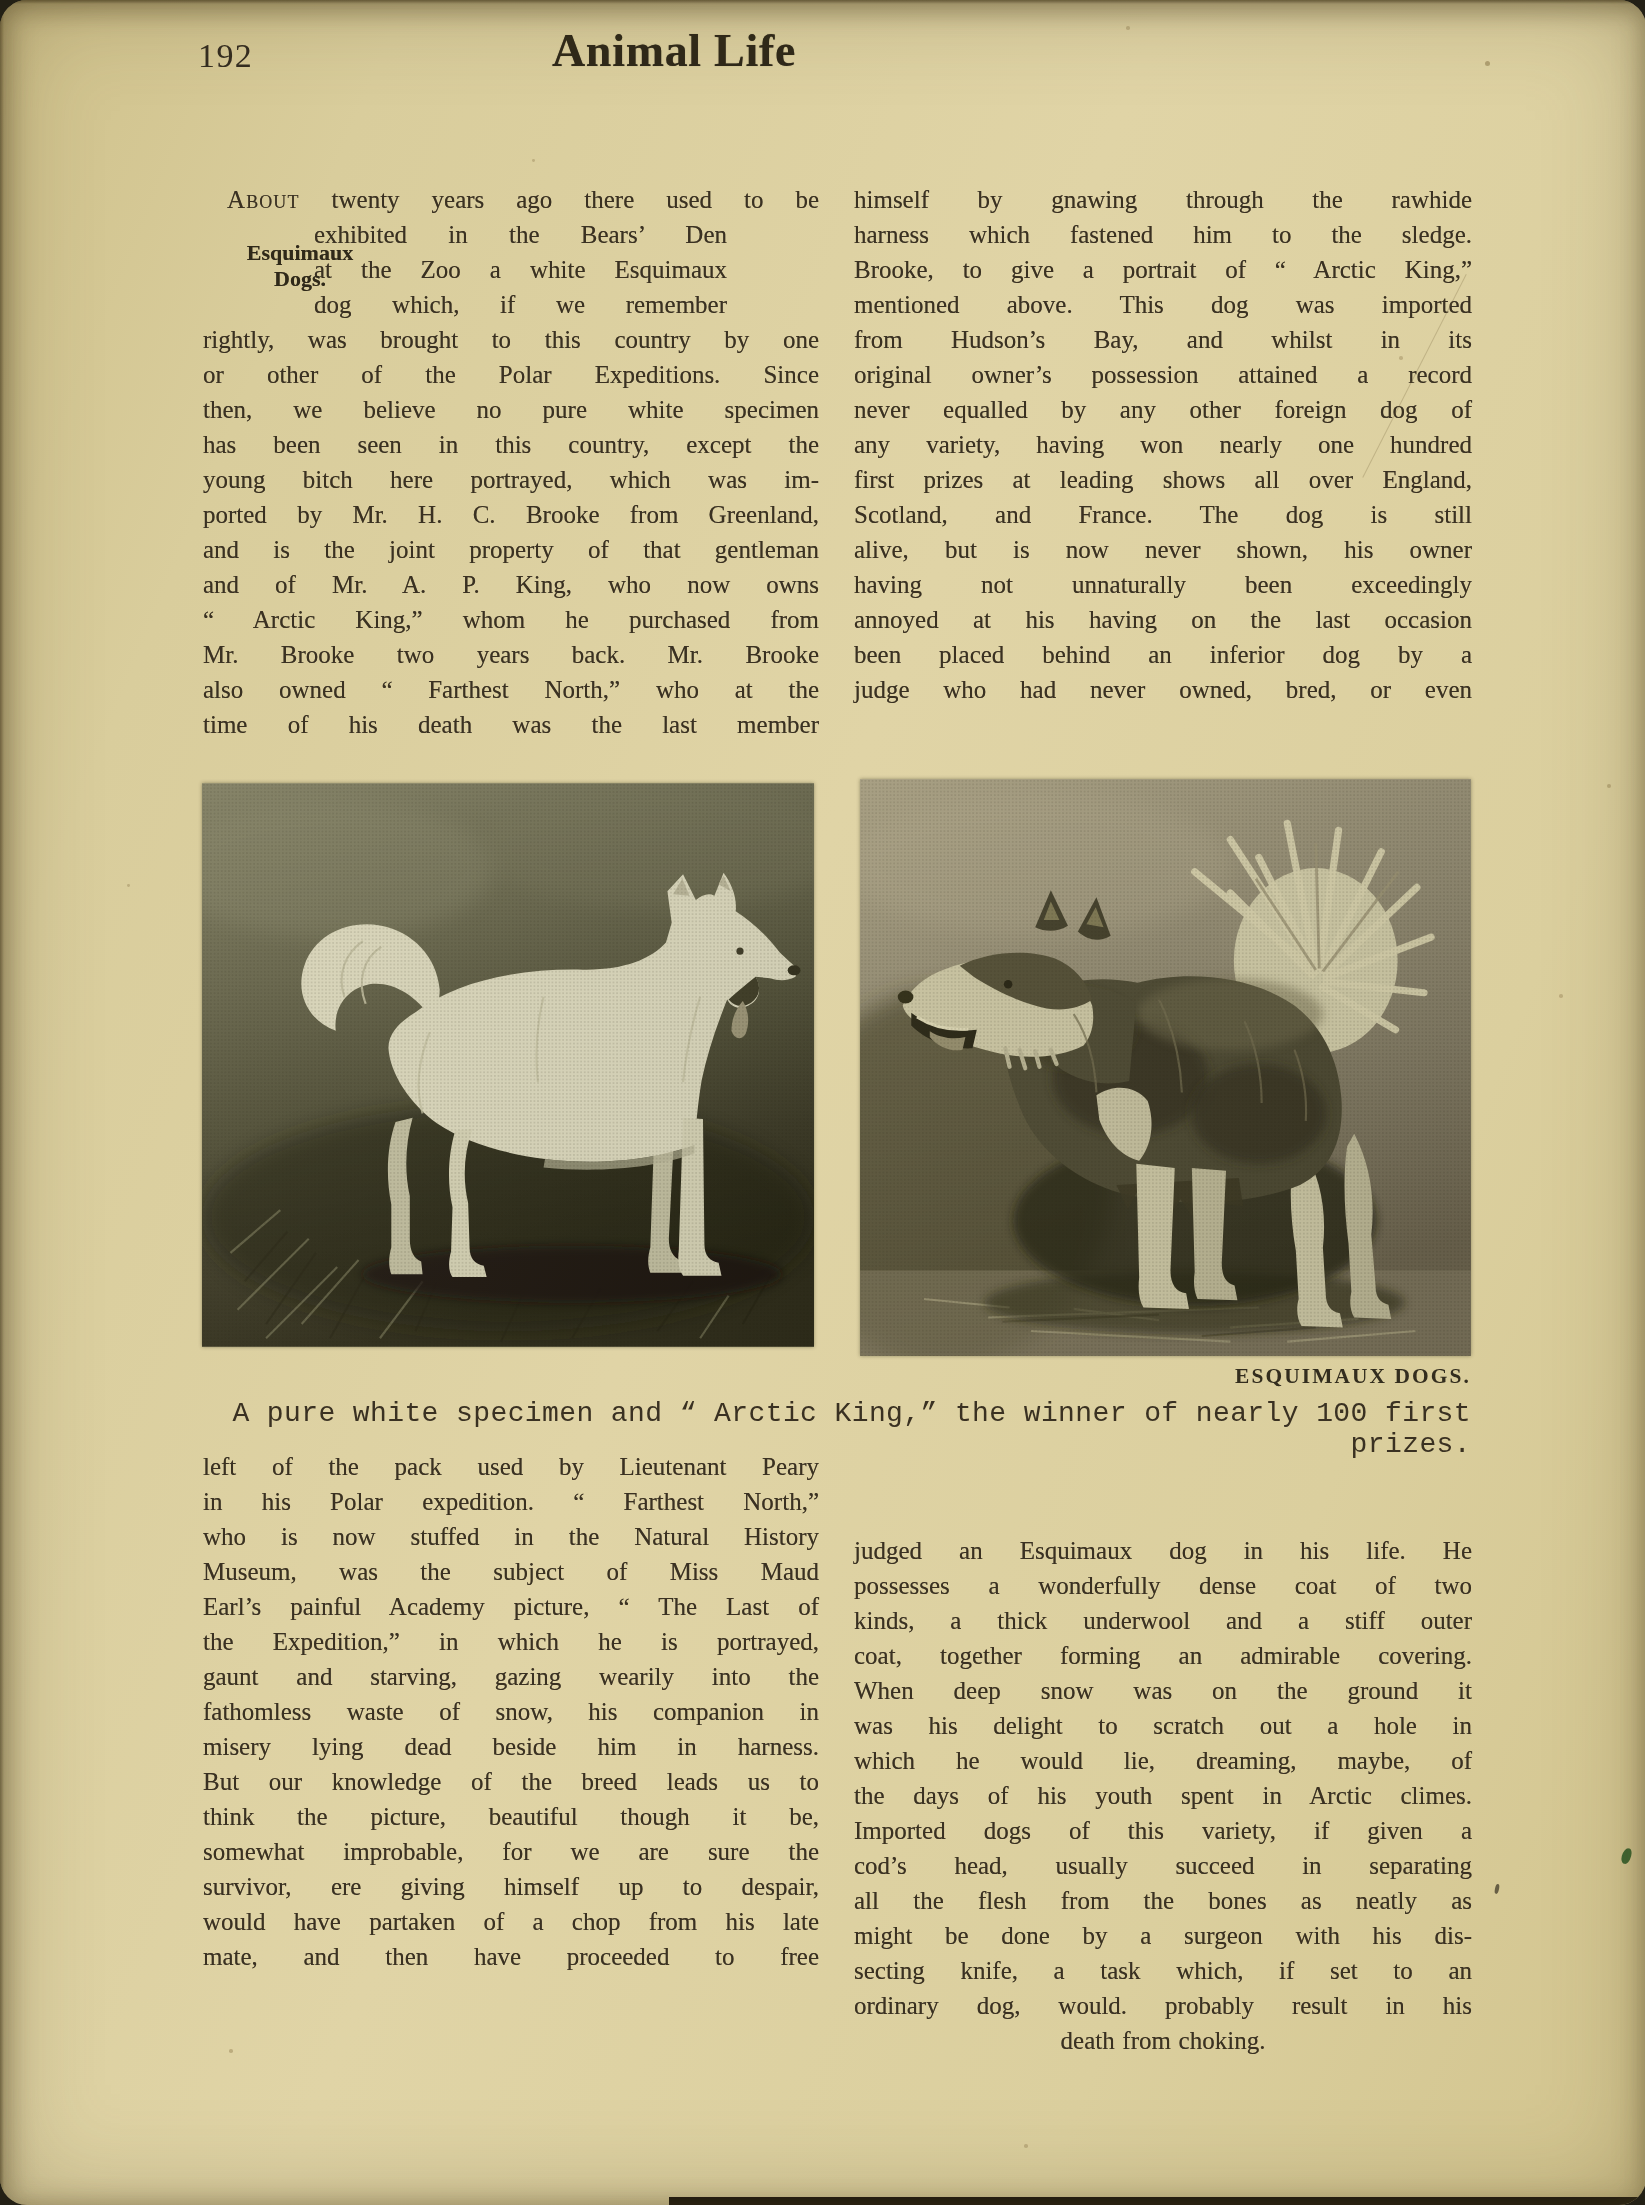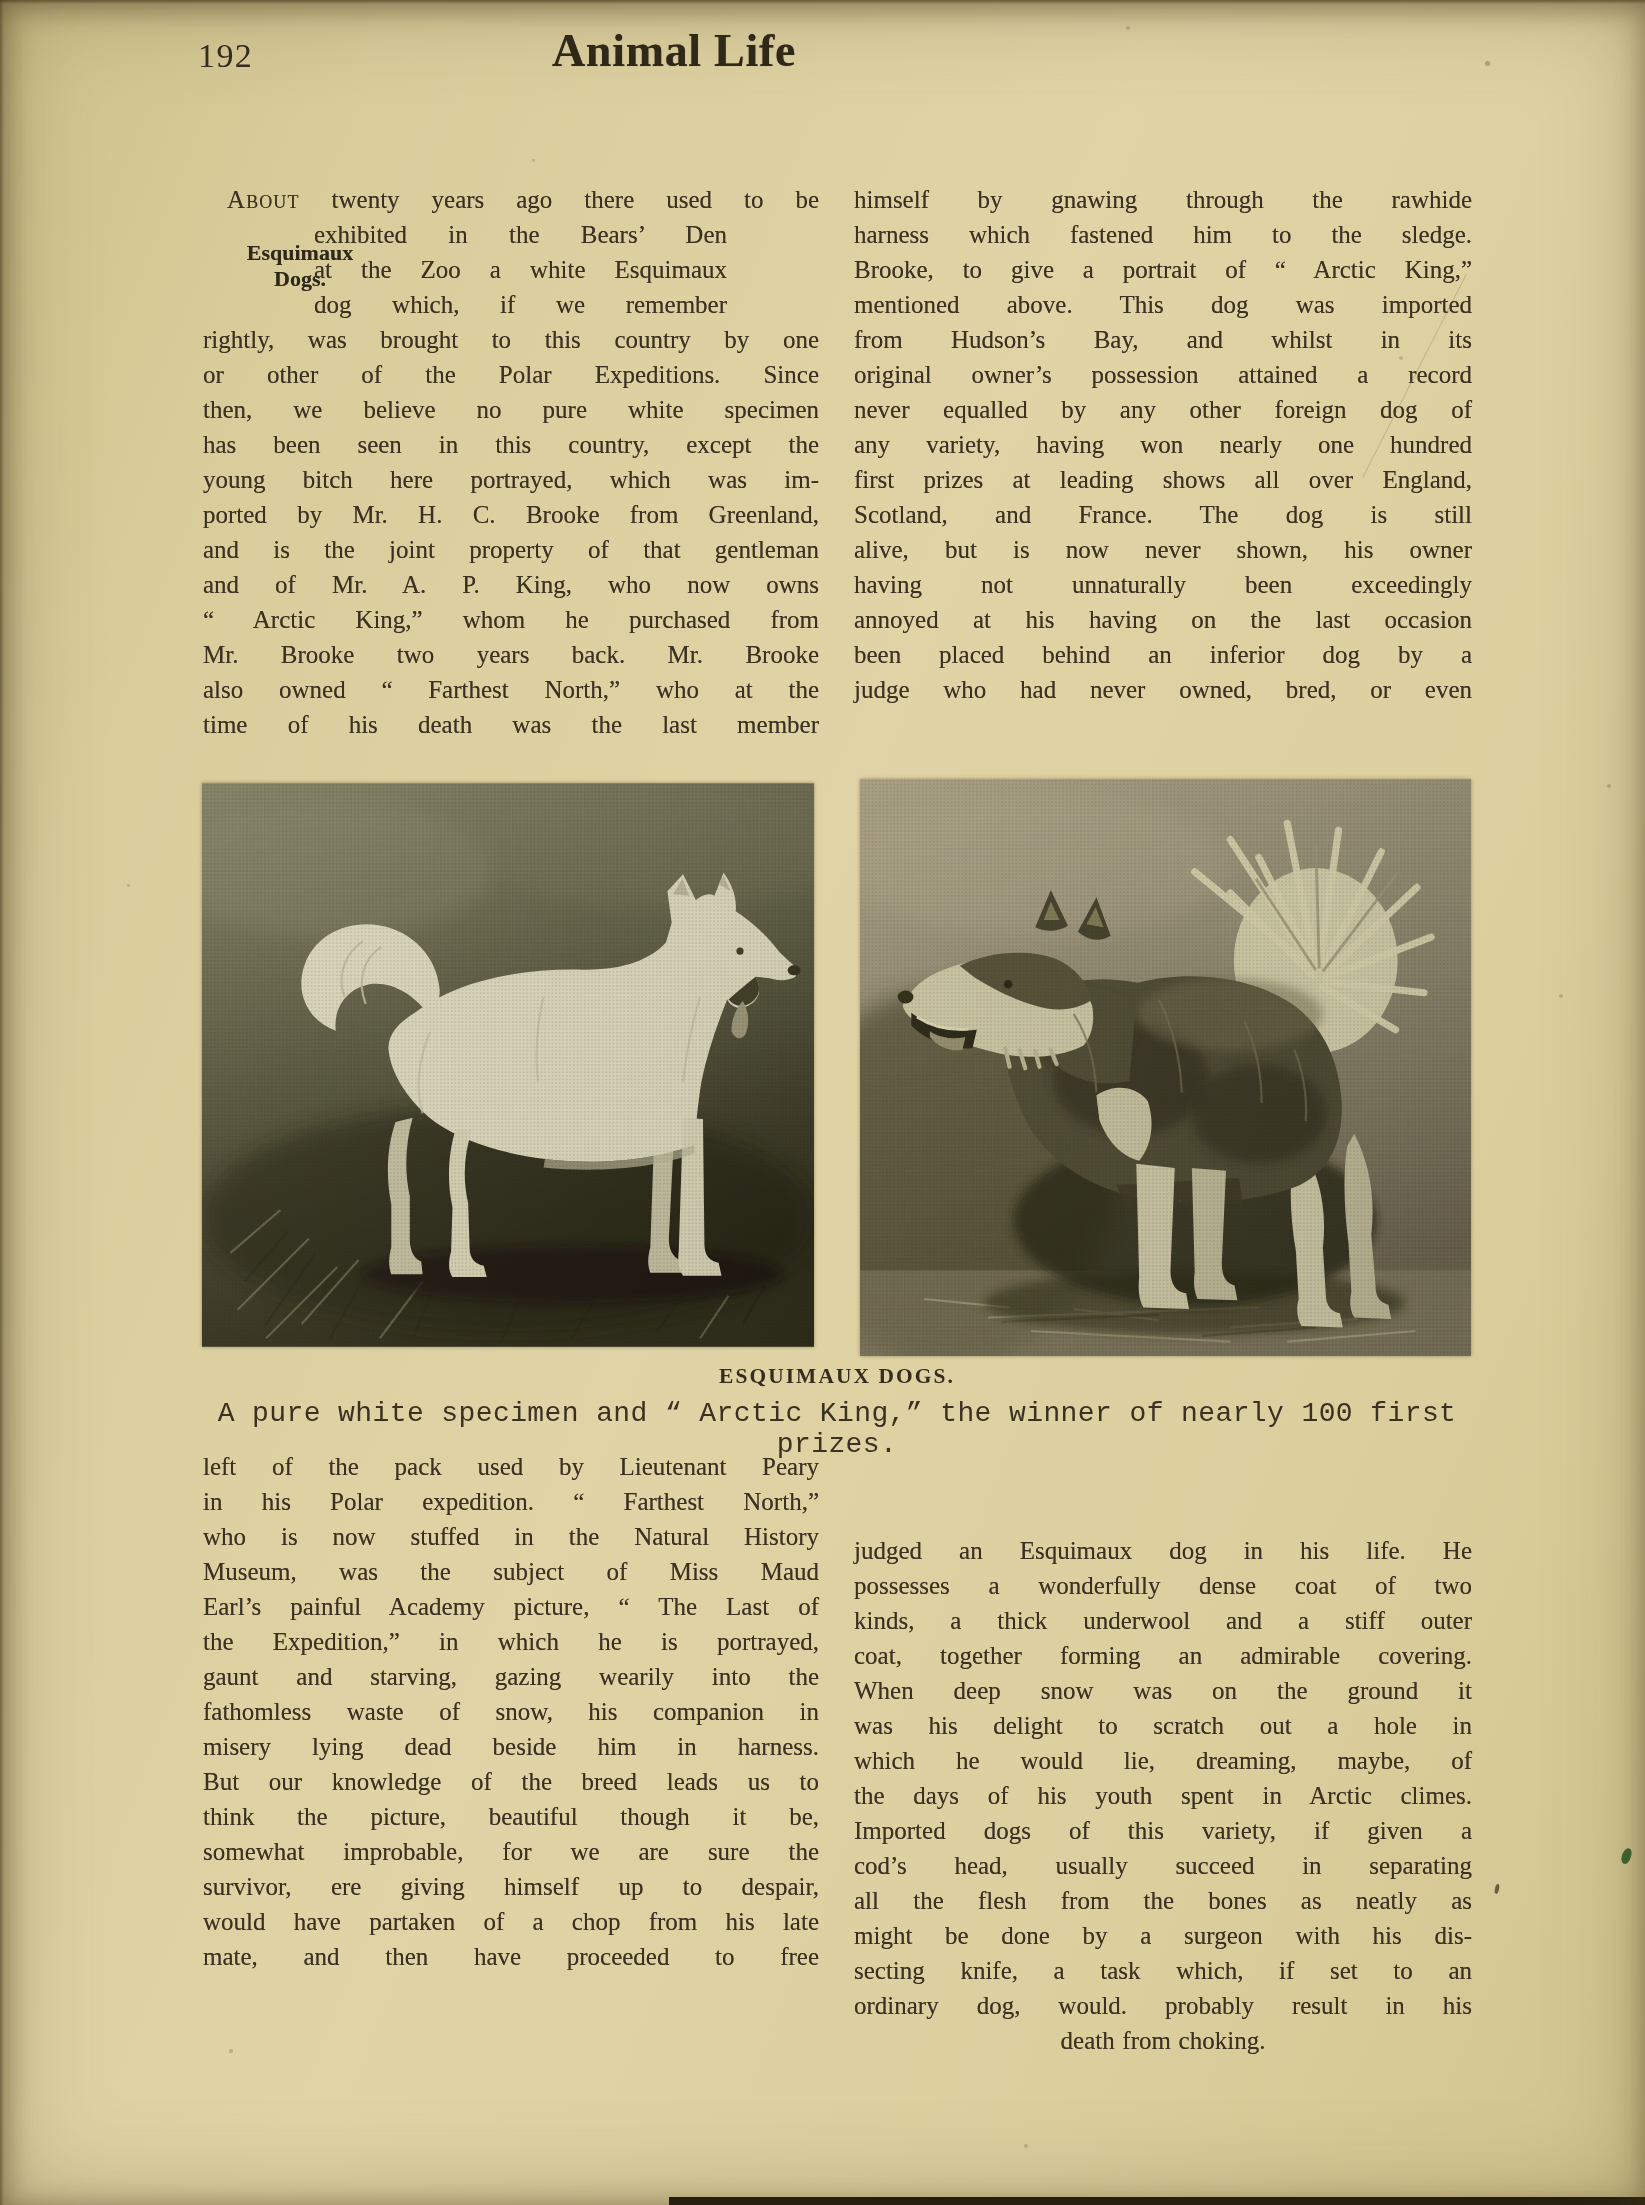--- a/index.html
+++ b/index.html
@@ -1,20 +1,21 @@
 <!DOCTYPE html>
 <html style="font-size:11.4px"><head>
 <meta charset="utf-8">
 <style>
   html,body { margin:0; padding:0; background:#232015; }
   .page {
     position:relative; width:1646px; height:2205px; overflow:hidden;
     background: linear-gradient(112deg,#cfc18b 0%, #d9cd9c 16%, #e0d4a6 46%, #dbcf9e 76%, #d2c48e 100%);
     font-family:"Liberation Serif","DejaVu Serif",serif;
     color:#3a3122;
+    border-radius:27px;
   }
   .page::after {
     content:""; position:absolute; inset:0; pointer-events:none;
     box-shadow: inset 0 0 100px rgba(92,76,40,0.33),
                 inset 0 11.4px 24px rgba(70,55,25,0.28),
                 inset 13px 0 26px rgba(70,55,25,0.22),
                 inset -7.1px 0 28.5px rgba(90,75,40,0.18);
   }
   .pagenum {
     position:absolute; left:198px; top:37px;
@@ -40,21 +41,21 @@
     font-weight:bold; font-size:22px; line-height:26px; color:#2f2919;
   }
   .photo { position:absolute; overflow:hidden; box-shadow:0 0 3.6px rgba(60,55,30,.45); }
   .photo-left  { left:202px;  top:783px; width:612px; height:564px; }
   .photo-right { left:860px; top:779px; width:611px; height:577px; }
   .halftone { position:absolute; inset:0; pointer-events:none; opacity:.4;
     background-image: radial-gradient(rgba(22,20,6,0.28) 0.7px, rgba(0,0,0,0) 1px);
     background-size:3.6px 3.6px; }
   .tint { position:absolute; inset:0; pointer-events:none;
     background: linear-gradient(120deg, rgba(226,214,166,.10), rgba(60,60,30,.08)); }
-  .caption { position:absolute; left:203px; top:1364px; width:1268px; text-align:center; }
+  .caption { position:absolute; left:203px; top:1364px; width:1268px; text-align:right; }
   .caption-title { font-size:21.4px; font-weight:bold; letter-spacing:2.1px; color:#332d1e; }
   .caption-sub { font-size:28px; margin-top:8.5px; letter-spacing:0.4px;font-family:Liberation Mono, monospace; }
   .speck { position:absolute; border-radius:50%; background:#7a6537; pointer-events:none; }
   .green-mark { position:absolute; left:1622px; top:1848px; width:8.5px; height:15.7px;
     background:#3c6632; border-radius:60% 40% 55% 45%; transform:rotate(14deg); }
   .tiny-apostrophe { position:absolute; left:1495px; top:1884px; width:4.3px; height:10px;
     background:#4b4330; border-radius:45%; transform:rotate(12deg); opacity:.8; }
   .scratch { position:absolute; left:1414px; top:262px; width:1.4px; height:228px;
     background:rgba(120,100,60,.28); transform:rotate(27deg); }
   .bottom-strip { position:absolute; left:669px; top:2197px; width:977px; height:8.5px;

